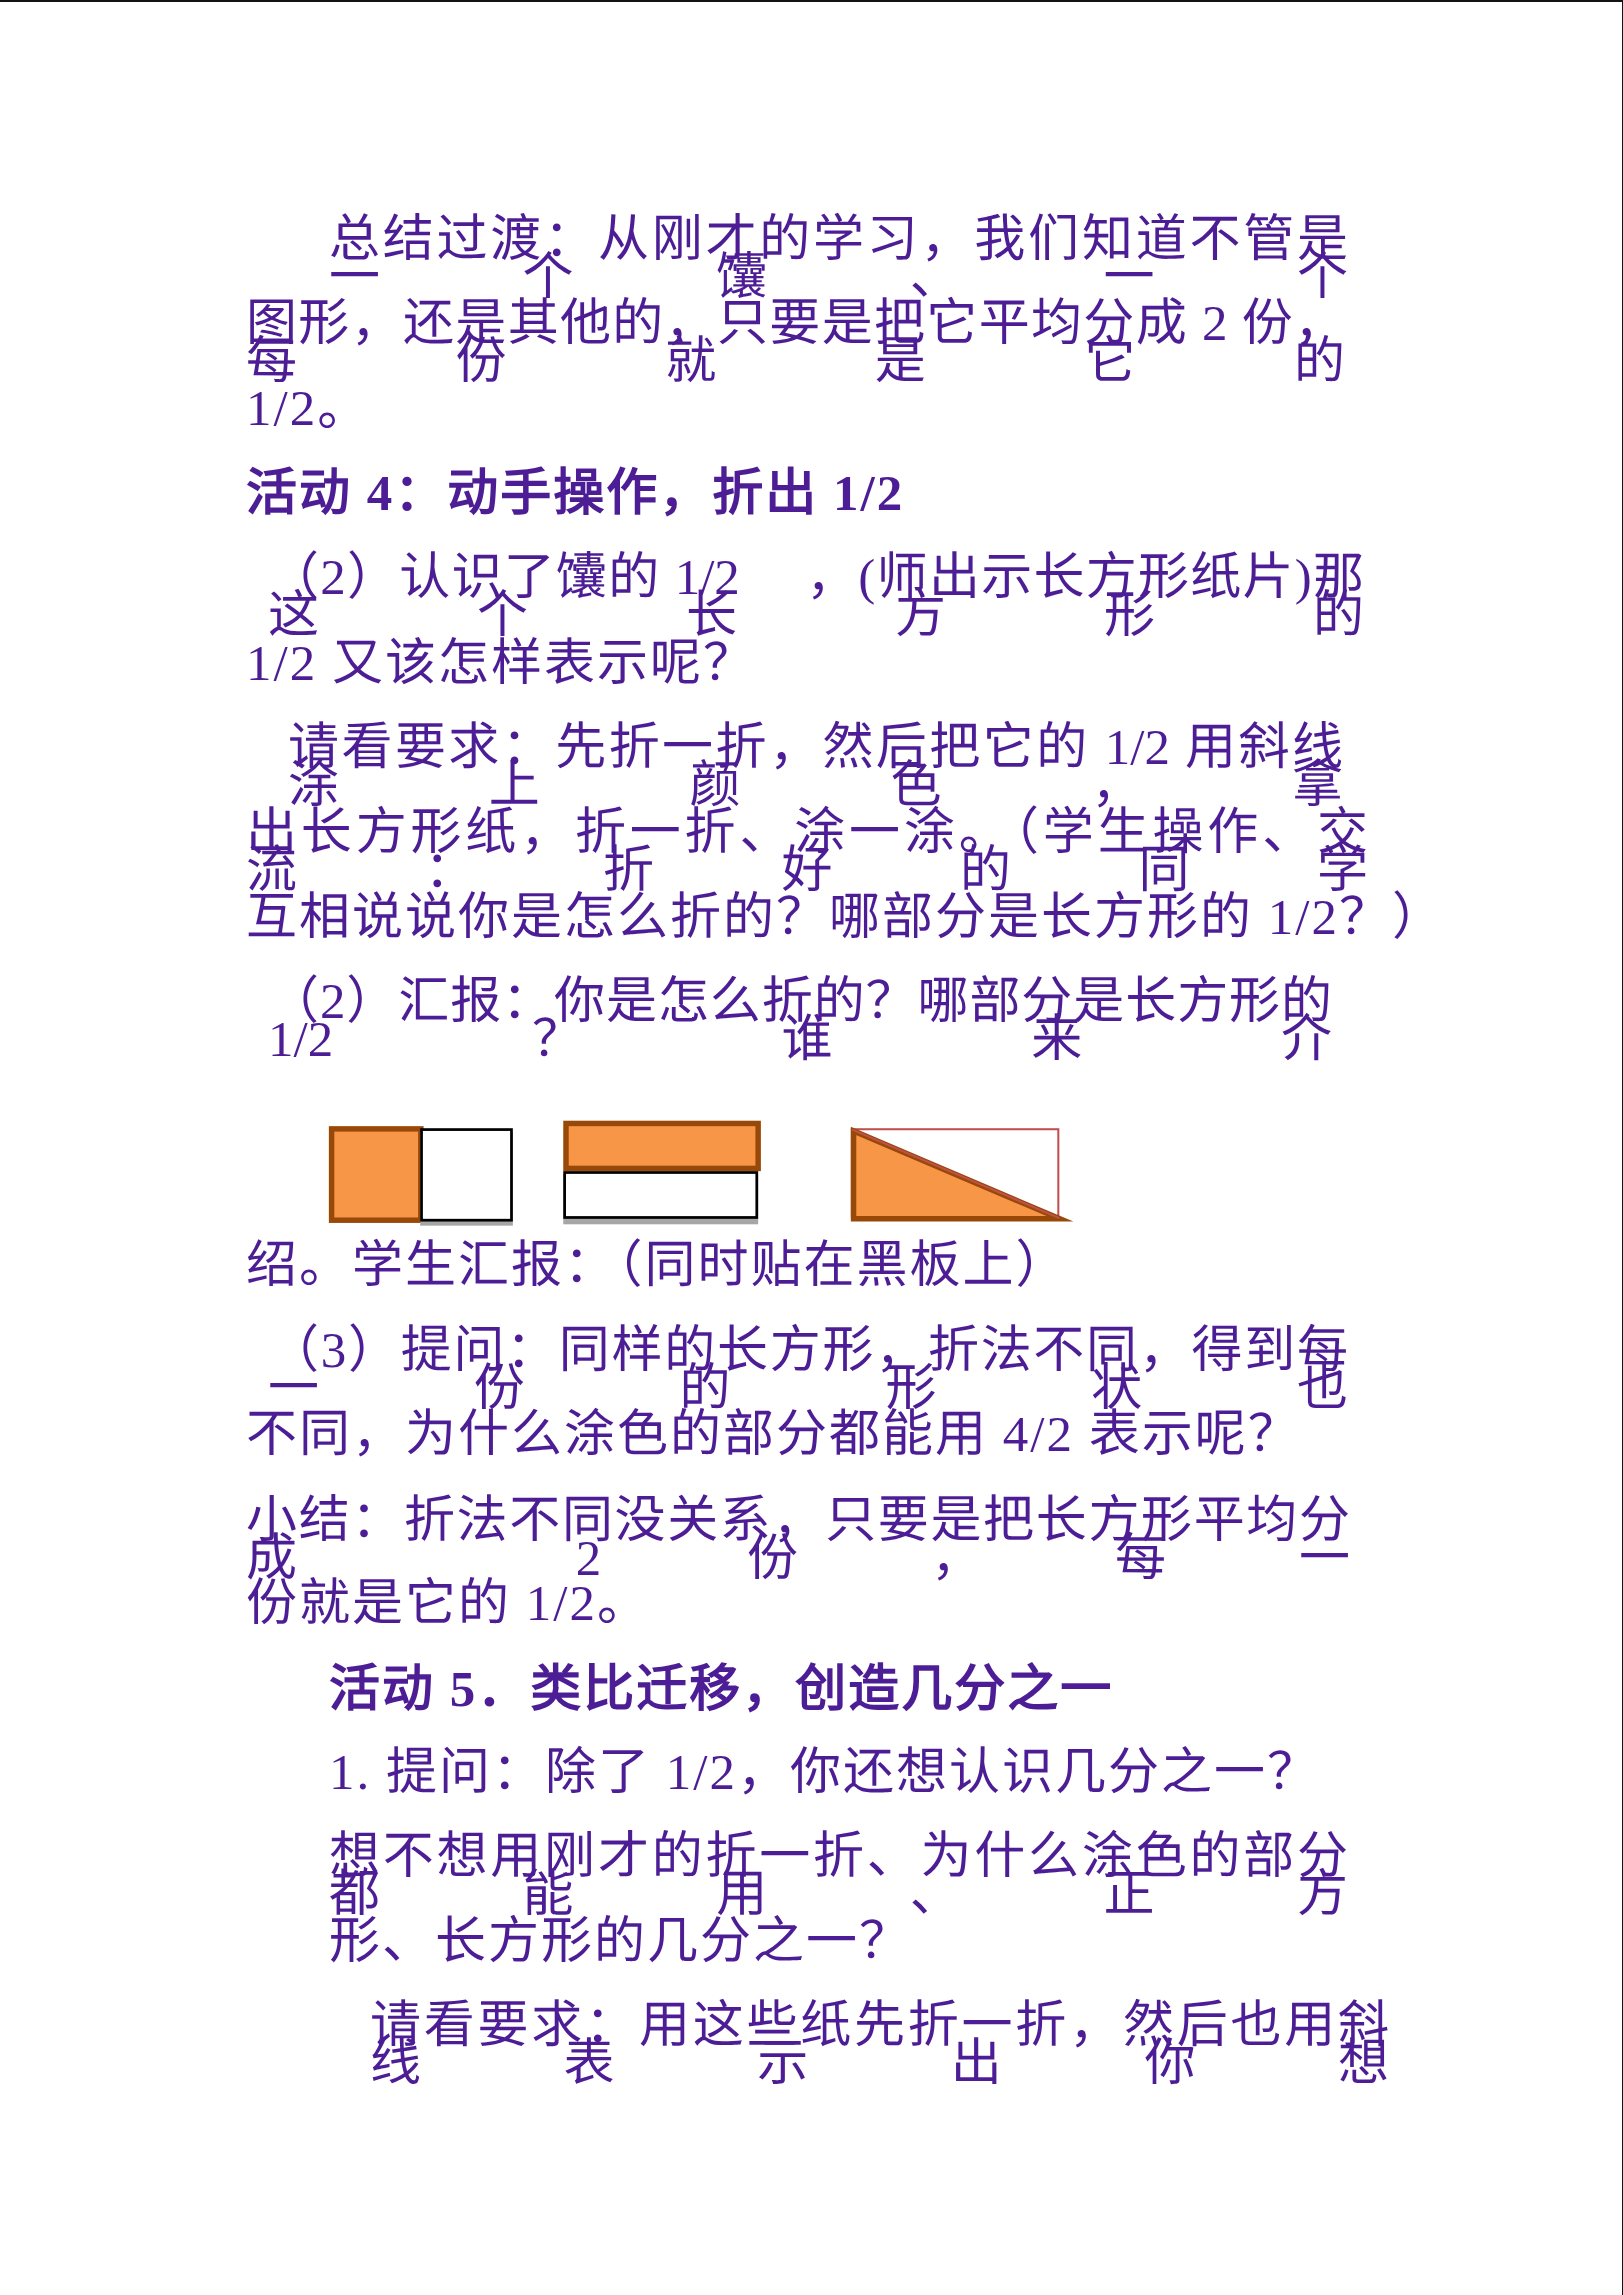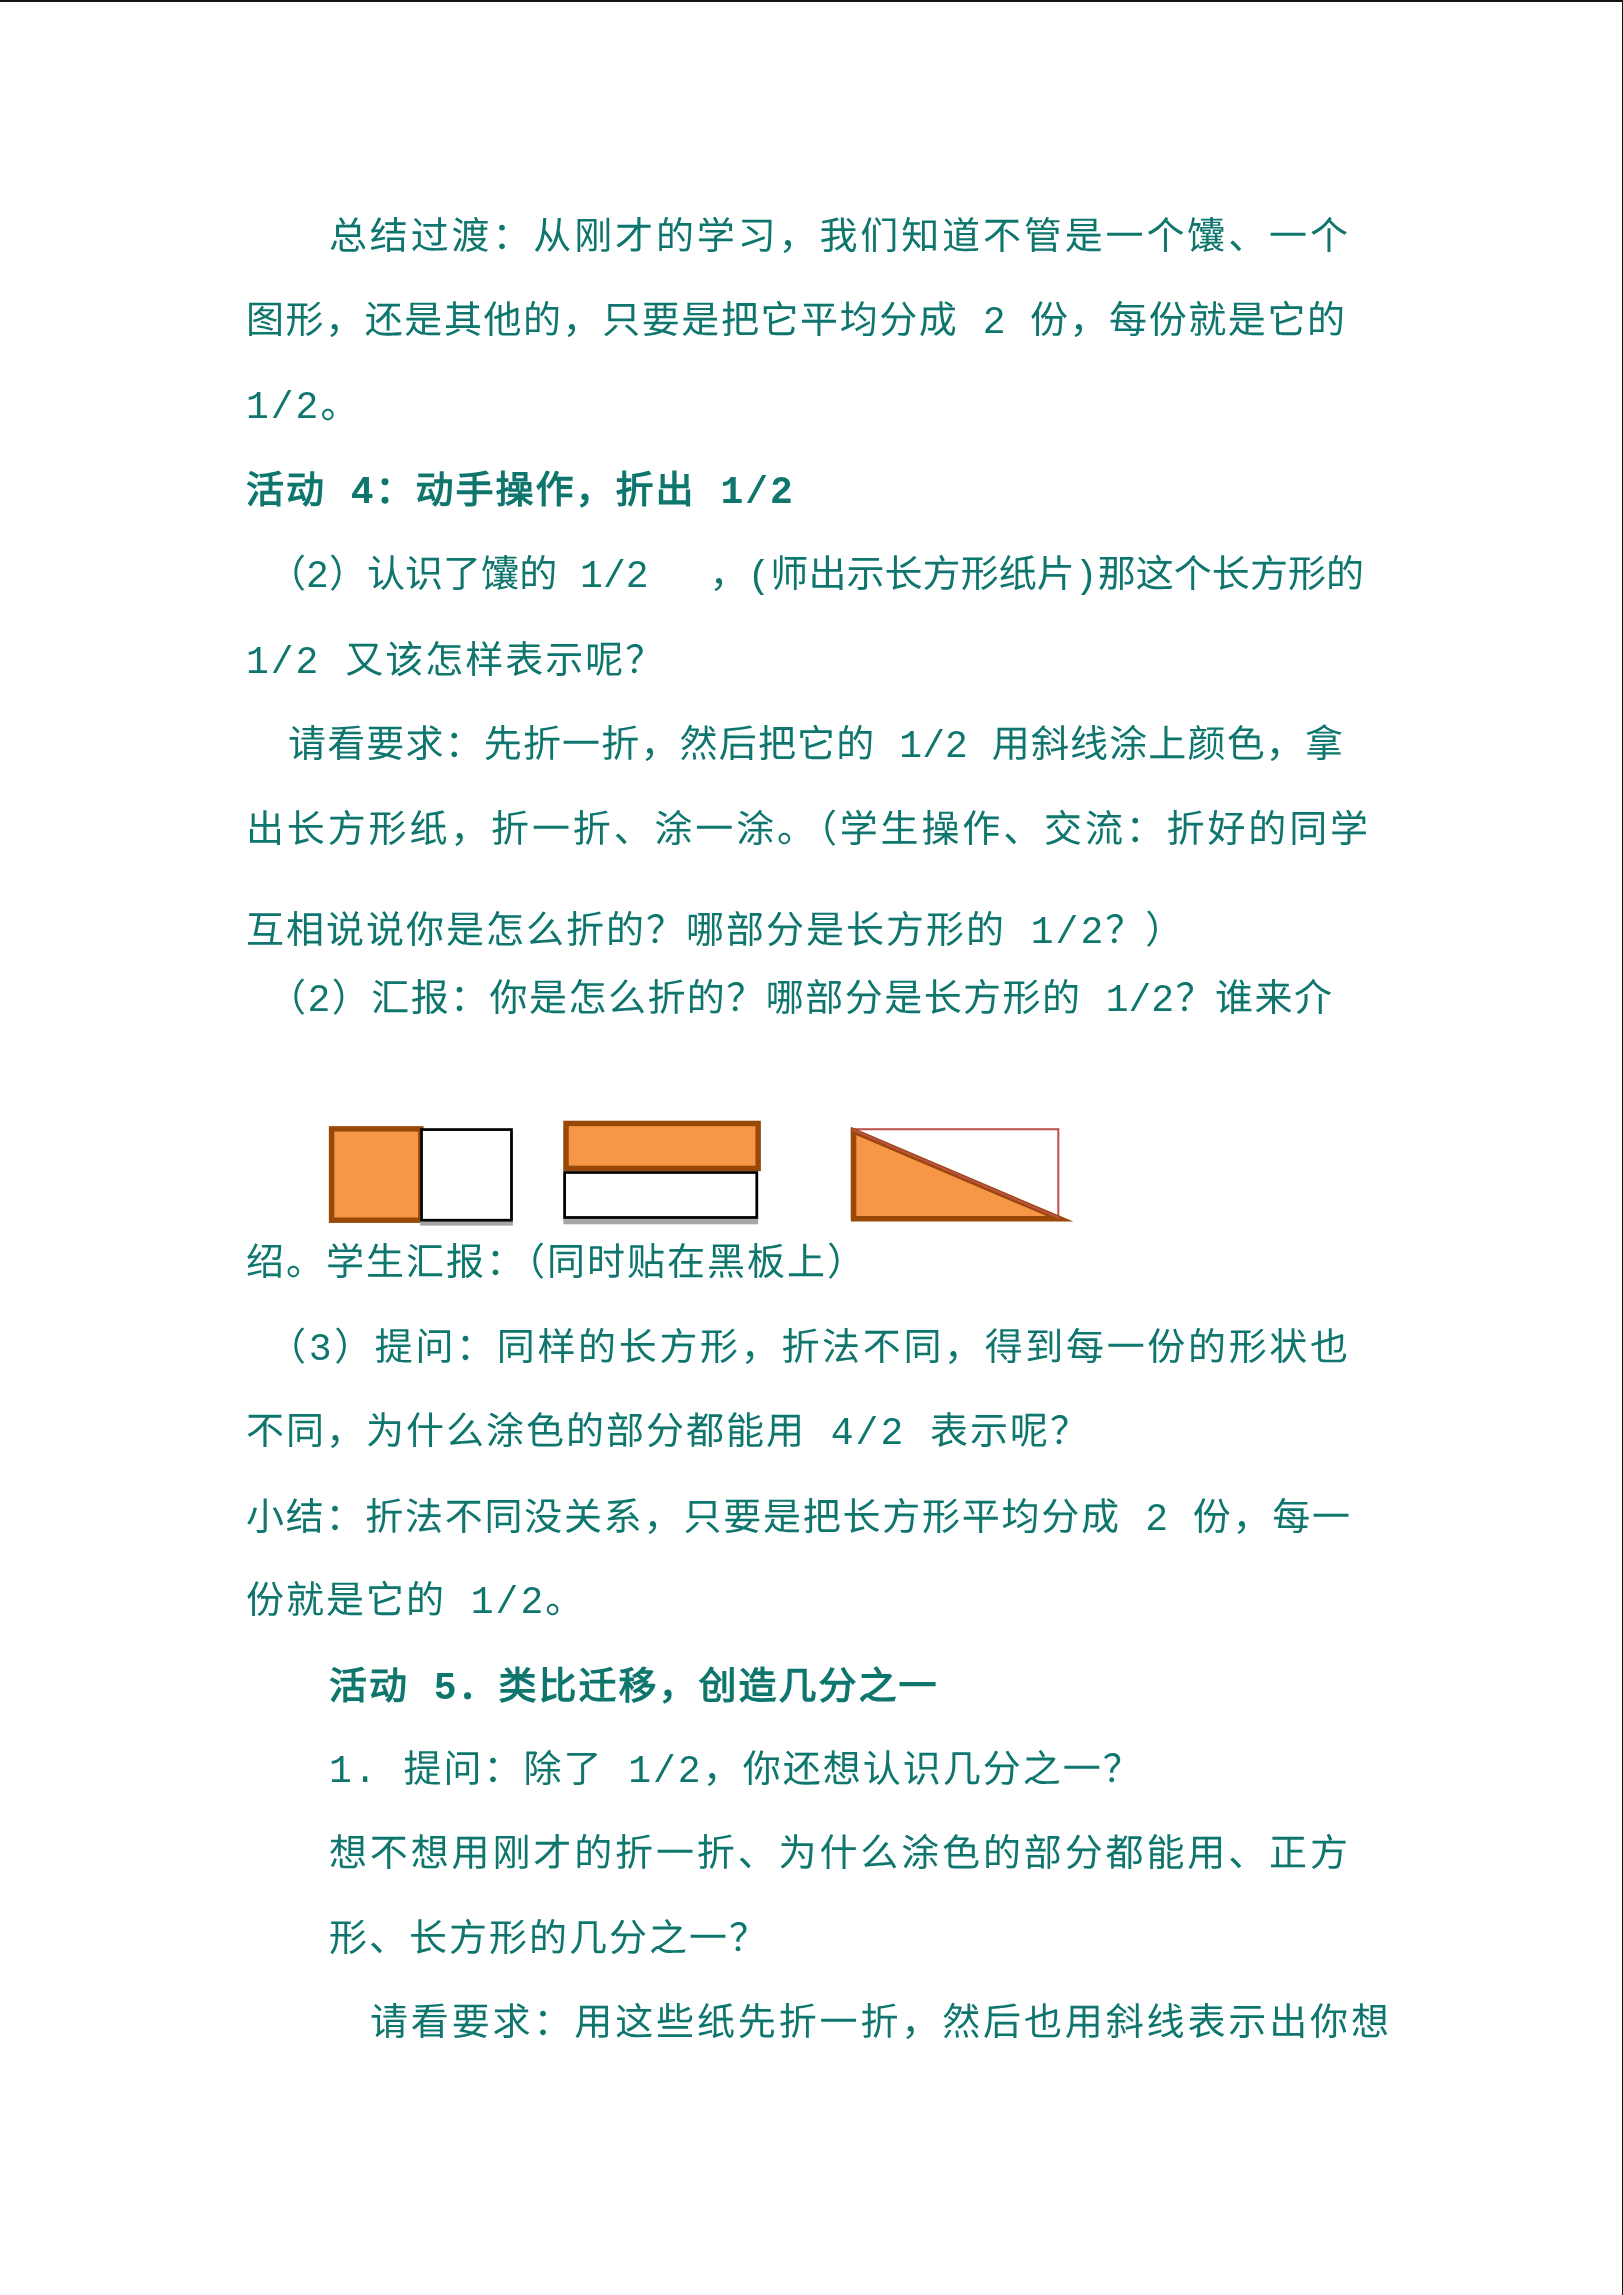--- a/index.html
+++ b/index.html
@@ -4,23 +4,23 @@
   <style>
     html, body { margin: 0; padding: 0; background: #ffffff; }
     body { width: 1623px; height: 2295px; position: relative; overflow: hidden; }
     .page { position: absolute; left: 0; top: 0; width: 1623px; height: 2295px; background: #ffffff; }
     .edge-top { position: absolute; left: 0; top: 0; width: 1623px; height: 2px; background: #141414; }
     .edge-right { position: absolute; right: 0; top: 0; width: 1.4px; height: 2295px; background: #141414; }
     .ln {
       position: absolute;
       height: 38px;
       line-height: 38px;
-      font-size: 38px;
-      font-family: Liberation Mono, monospace;
-      color: #0f766e;
+      font-size: 51px;
+      font-family: Liberation Serif, serif;
+      color: #4c1d95;
       letter-spacing: 2px;
       white-space: nowrap;
     }
     .ln.j {
       white-space: normal;
       letter-spacing: 0;
       text-align: justify;
       text-align-last: justify;
       overflow: visible;
     }
@@ -38,21 +38,21 @@
   <div class="ln j" style="left:246px; top:304px; width:1099px;">图形，还是其他的，只要是把它平均分成 2 份，每份就是它的</div>
   <div class="ln" style="left:246px; top:389px;">1/2。</div>
 
   <div class="ln b" style="left:246px; top:474px;">活动 4：动手操作，折出 1/2</div>
 
   <div class="ln j" style="left:268px; top:558px; width:1096px;">（2）认识了馕的 1/2 　，(师出示长方形纸片)那这个长方形的</div>
   <div class="ln" style="left:246px; top:644px;">1/2 又该怎样表示呢？</div>
 
   <div class="ln j" style="left:288px; top:728px; width:1055px;">请看要求：先折一折，然后把它的 1/2 用斜线涂上颜色，拿</div>
   <div class="ln j" style="left:246px; top:813px; width:1122px;">出长方形纸，折一折、涂一涂。（学生操作、交流：折好的同学</div>
-  <div class="ln" style="left:246px; top:898px;margin-top:16px;">互相说说你是怎么折的？哪部分是长方形的 1/2？）</div>
+  <div class="ln" style="left:246px; top:898px;">互相说说你是怎么折的？哪部分是长方形的 1/2？）</div>
 
   <div class="ln j" style="left:268px; top:982px; width:1064px;">（2）汇报：你是怎么折的？哪部分是长方形的 1/2？谁来介</div>
 
   <svg class="figures" width="770" height="123" viewBox="470 1630 1130 180" xmlns="http://www.w3.org/2000/svg">
     <g>
       <rect x="487" y="1656" width="131" height="134" stroke-width="8" fill="#F79646" stroke="#984807"></rect>
       <rect x="617" y="1661" width="136" height="137" fill="#A6A6A6"></rect>
       <rect x="619" y="1657" width="132" height="133" stroke-width="4" fill="#FFFFFF" stroke="#000000"></rect>
     </g>
 

